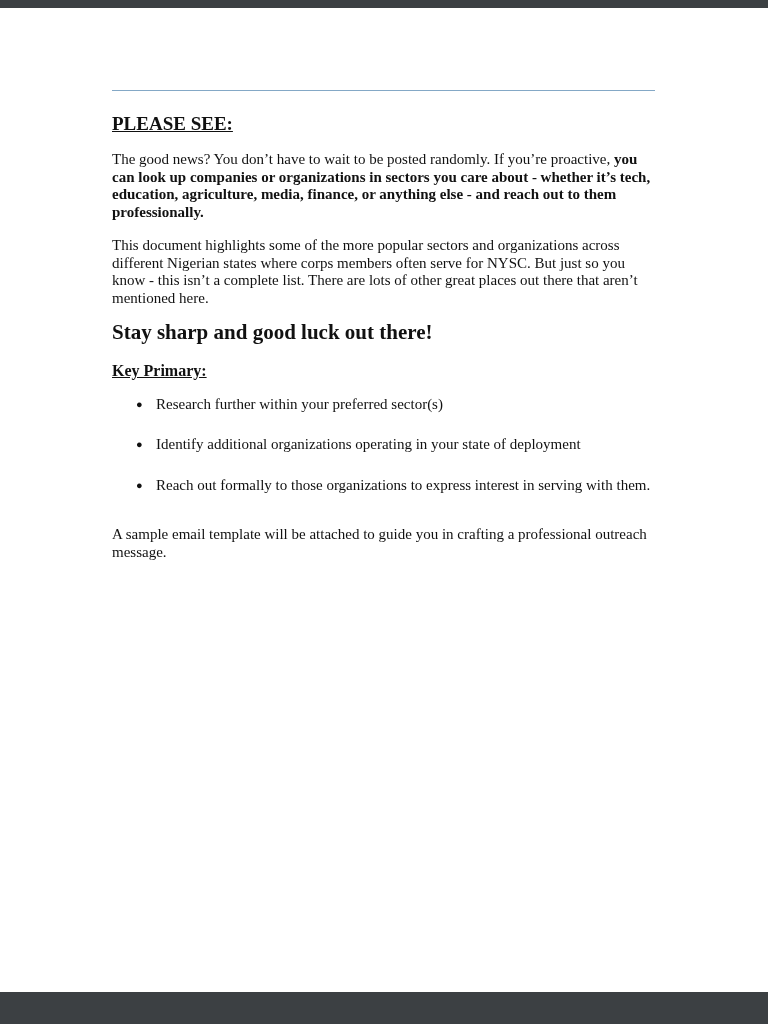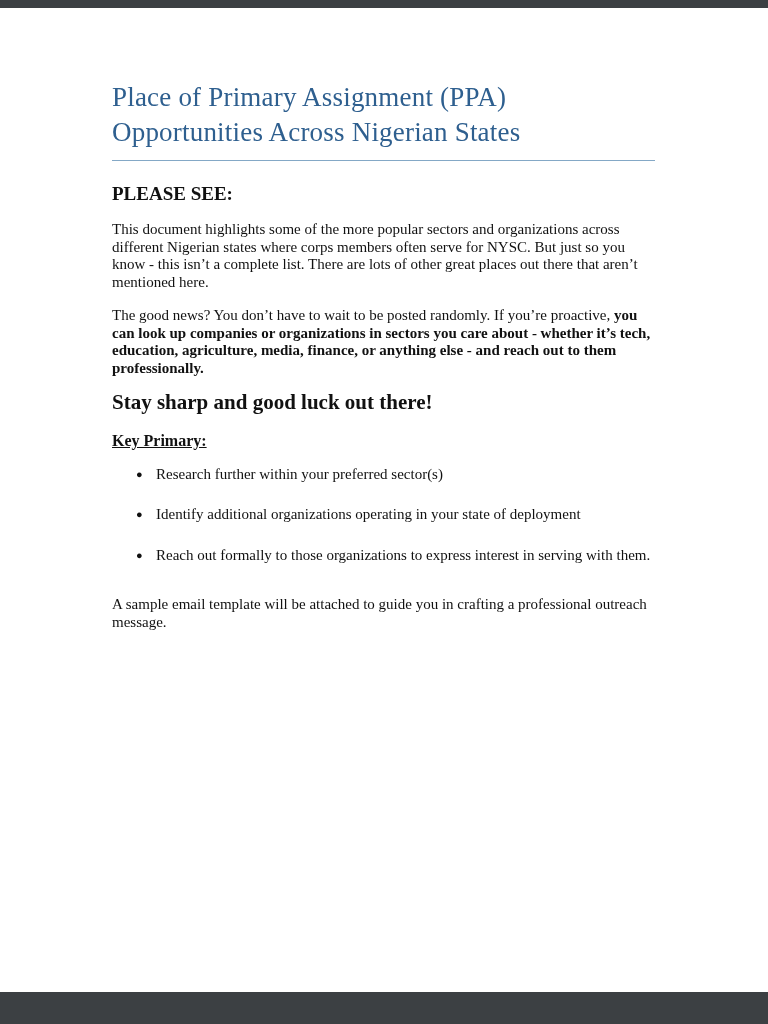--- a/index.html
+++ b/index.html
@@ -39,20 +39,21 @@
   }
   .title-rule {
     border: none;
     border-top: 1px solid var(--divider_color);
     margin: 10px 0 0 0;
   }
   h2.please-see {
     margin-top: 22px;
     font-size: 19px;
     font-weight: 700;
+    text-decoration: underline;
     color: #111;
   }
   p.body-text {
     margin-top: 16px;
     font-size: 15px;
     line-height: 17.5px;
     color: #111;
   }
   p.body-text strong { font-weight: 700; }
   p.bold-line {
@@ -95,29 +96,28 @@
     line-height: 17.5px;
     color: #111;
   }
 </style>
 </head>
 <body>
 
 <div class="viewer">
   <div class="page">
 
-    <h1 class="doc-title">Place of Primary Assignment (PPA) Opportunities Across Nigerian States</h1>
 
     <hr class="title-rule">
 
     <h2 class="please-see">PLEASE SEE:</h2>
 
+    <p class="body-text"><span>The good news? You don’t have to wait to be posted randomly. If you’re proactive, </span><strong>you can look up companies or organizations in sectors you care about - whether it’s tech, education, agriculture, media, finance, or anything else - and reach out to them professionally.</strong></p>
+
     <p class="body-text">This document highlights some of the more popular sectors and organizations across different Nigerian states where corps members often serve for NYSC. But just so you know - this isn’t a complete list. There are lots of other great places out there that aren’t mentioned here.</p>
-
-    <p class="body-text"><span>The good news? You don’t have to wait to be posted randomly. If you’re proactive, </span><strong>you can look up companies or organizations in sectors you care about - whether it’s tech, education, agriculture, media, finance, or anything else - and reach out to them professionally.</strong></p>
 
 
     <p class="bold-line">Stay sharp and good luck out there!</p>
 
     <h3 class="key-points">Key Primary:</h3>
 
     <ul class="kp-list">
       <li>
         <span class="bullet">●</span>
         <span>Research further within your preferred sector(s)</span>

